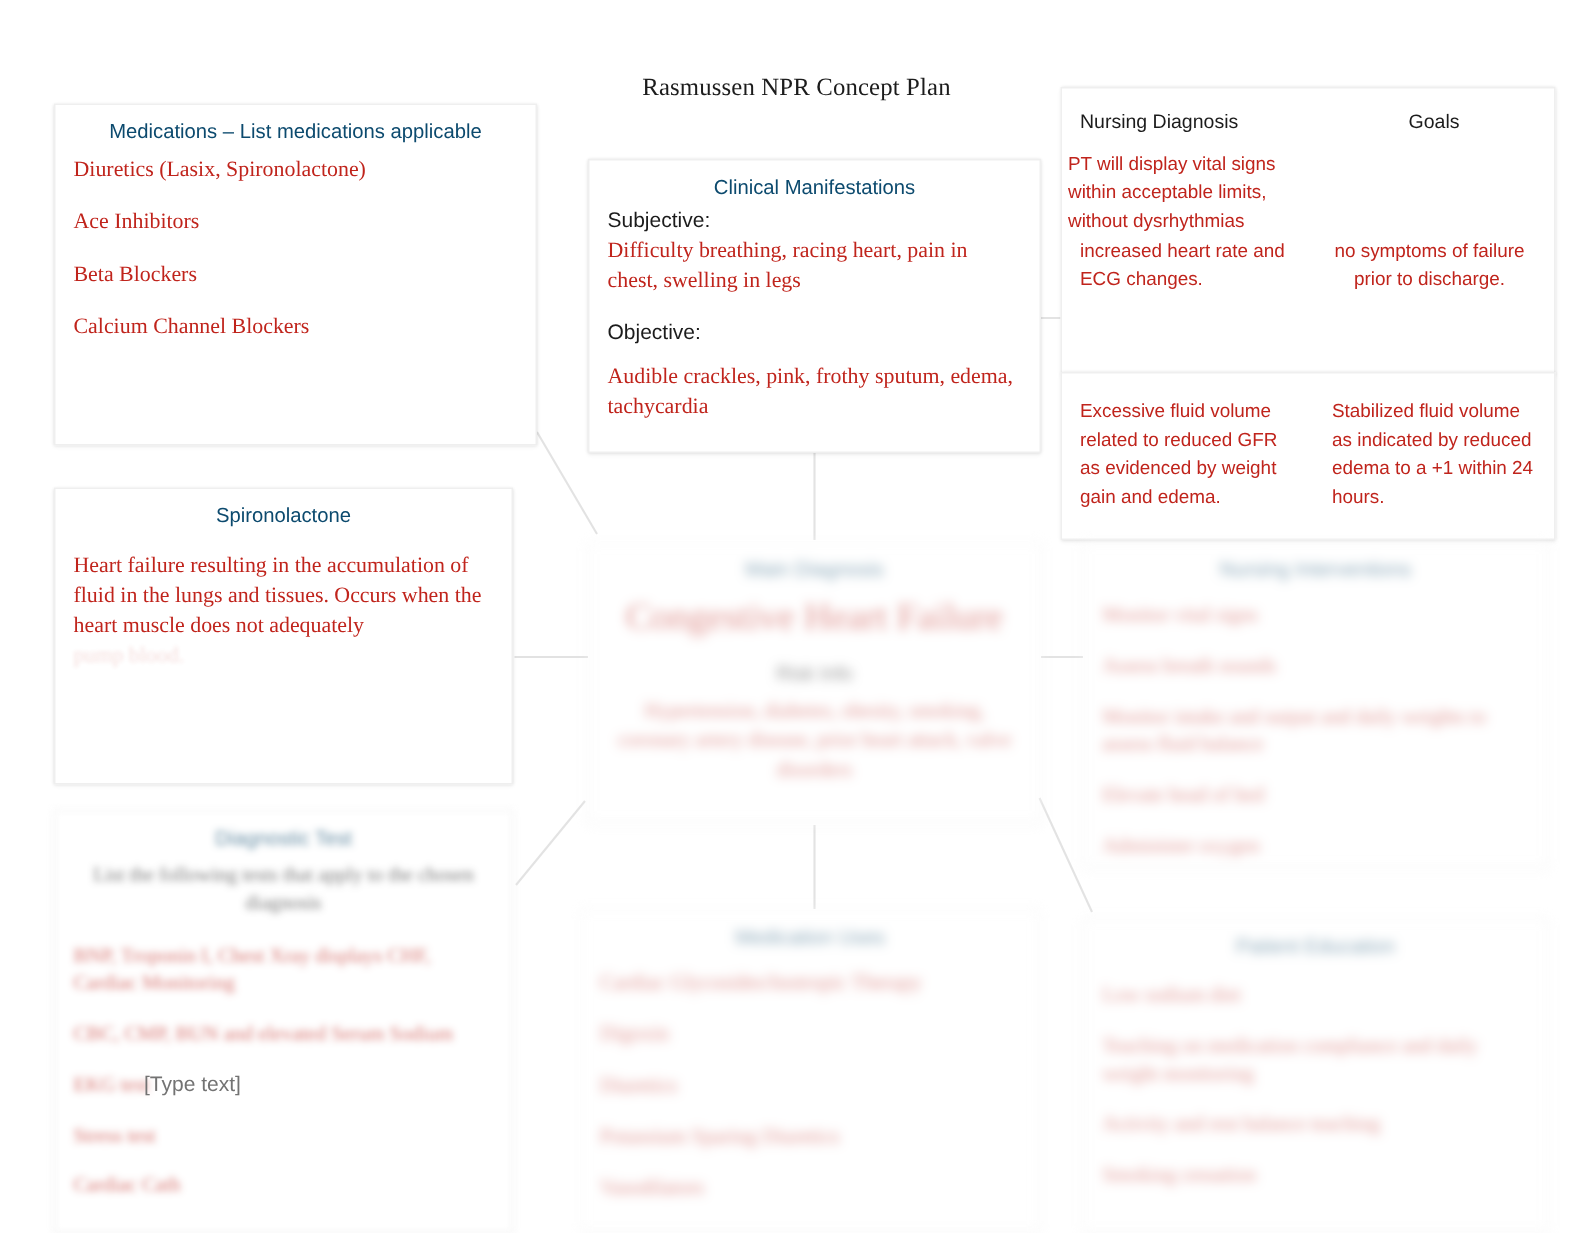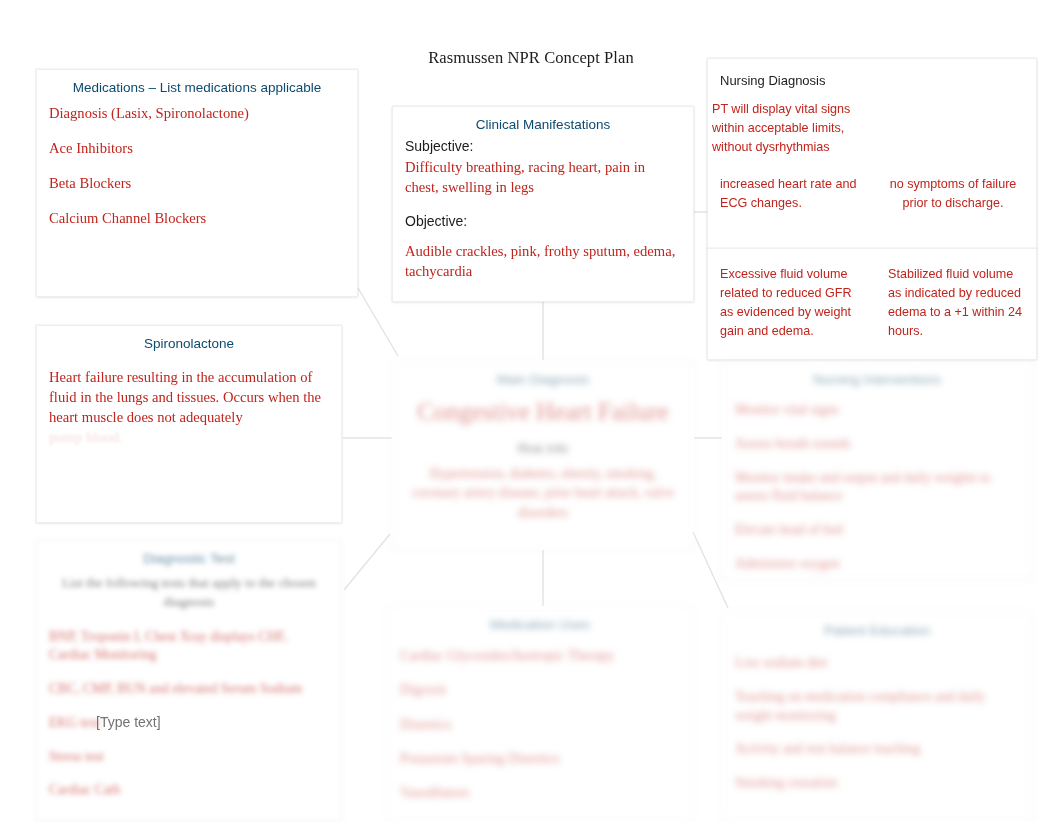--- a/index.html
+++ b/index.html
@@ -170,21 +170,21 @@
     <line x1="694" y1="438" x2="722" y2="438"></line>
     <line x1="693" y1="532" x2="728" y2="608"></line>
   </g>
 </svg>
 
 <div class="page-title">Rasmussen NPR Concept Plan</div>
 
 <div class="box" id="box-medications">
   <div class="box-title">Medications – List medications applicable</div>
   <div class="box-body red-serif">
-    <p class="list-line">Diagnosis (Lasix, Spironolactone)</p>
+    <p class="list-line">Diuretics (Lasix, Spironolactone)</p>
     <p class="list-line">Ace Inhibitors</p>
     <p class="list-line">Beta Blockers</p>
     <p class="list-line">Calcium Channel Blockers</p>
   </div>
 </div>
 
 <div class="box" id="box-pathophysiology">
   <div class="box-title">Spironolactone</div>
   <div class="box-body red-serif" style="padding-top:14px">
     <p style="margin:0">Heart failure resulting in the accumulation of fluid in the lungs and tissues. Occurs when the heart muscle does not adequately</p>
@@ -230,25 +230,26 @@
     <p class="list-line">Digoxin</p>
     <p class="list-line">Diuretics</p>
     <p class="list-line">Potassium Sparing Diuretics</p>
     <p class="list-line">Vasodilators</p>
   </div>
 </div>
 
 <div class="box" id="box-diagnosis-goals">
   <div class="dg-grid">
     <div class="dg-head left">Nursing Diagnosis</div>
+    <div class="dg-head right">Goals</div>
   </div>
   <div class="dg-grid red-sans">
     <div class="dg-cell right">PT will display vital signs within acceptable limits, without dysrhythmias</div>
   </div>
-  <div class="dg-grid red-sans" style="margin-top:18px">
+  <div class="dg-grid red-sans" style="margin-top:1px">
     <div class="dg-cell">increased heart rate and ECG changes.</div>
     <div class="dg-cell right" style="text-align:center">no symptoms of failure prior to discharge.</div>
   </div>
 </div>
 
 <div class="box" id="box-diagnosis-goals-2">
   <div class="dg-grid red-sans" style="padding-top:16px">
     <div class="dg-cell">Excessive fluid volume related to reduced GFR as evidenced by weight gain and edema.</div>
     <div class="dg-cell right" style="padding-left:12px">Stabilized fluid volume as indicated by reduced edema to a +1 within 24 hours.</div>
   </div>

